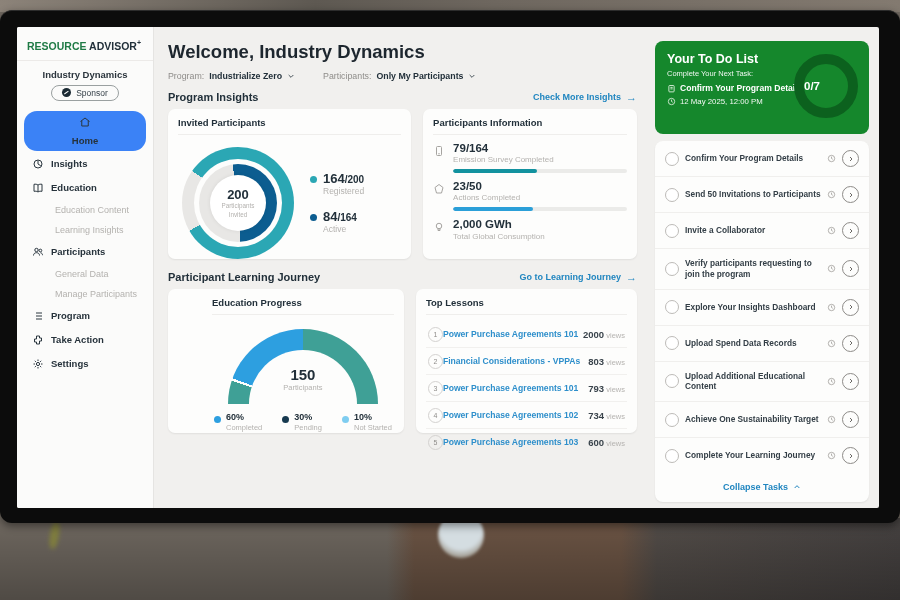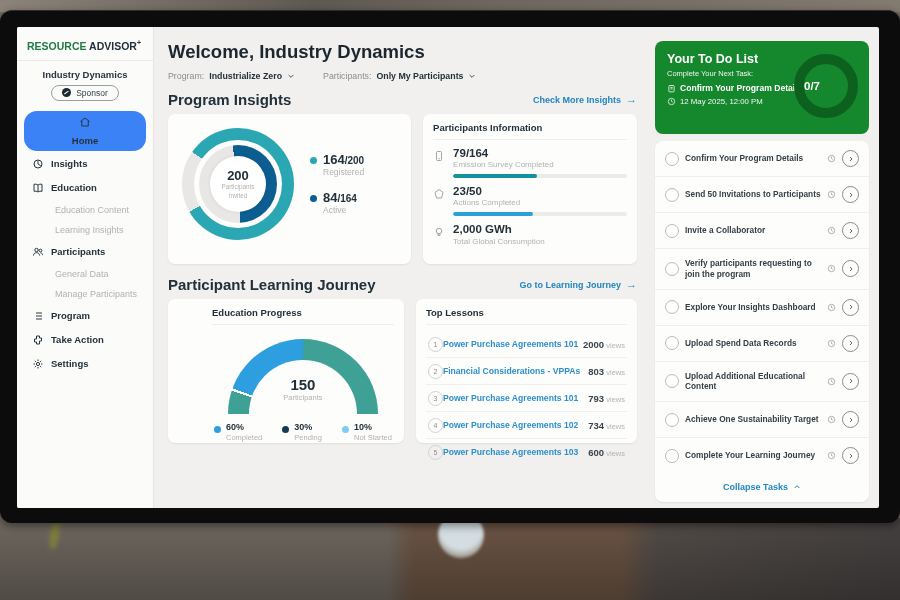--- a/index.html
+++ b/index.html
@@ -42,21 +42,21 @@
 
   
   .main{flex:1;min-width:0;padding:4px 14px 0;}
   .welcome{font-size:18.5px;font-weight:bold;color:#1d262e;margin:10px 0 8px;}
   .filters{display:flex;gap:28px;align-items:center;font-size:8.8px;color:#8f8d8a;margin:0 0 10px;}
   .filter{display:flex;align-items:center;gap:5px;cursor:pointer;}
   .filter b{color:#22303a;}
   .chev{width:8px;height:8px;color:#4a555c;}
   .chev svg{display:block;width:8px;height:8px;}
   .sechead{display:flex;justify-content:space-between;align-items:center;margin:4px 0 6px;}
-  .sechead h2{font-size:15px;color:#22303a;margin:0;}
+  .sechead h2{font-size:11px;color:#22303a;margin:0;}
   .seclink{font-size:9px;color:#2186c0;font-weight:bold;display:flex;gap:5px;align-items:center;cursor:pointer;}
   .seclink .arr{font-size:11px;line-height:1;}
   .cards{display:flex;gap:12px;}
   .card{background:#fdfdfc;border-radius:7px;box-shadow:0 1px 2px rgba(0,0,0,.07);padding:8px 10px;box-sizing:border-box;}
   .card h3{font-size:9.5px;margin:0 0 6px;color:#22303a;padding-bottom:6px;border-bottom:1px solid #efeeec;font-weight:bold;}
   .card-invited{flex:1.07;height:150px;}
   .card-info{flex:0.93;height:150px;}
   .card-edu{flex:0.95;height:144px;padding-left:44px;}
   .card-lessons{flex:1.05;height:144px;}
 
@@ -266,20 +266,21 @@
           <h2>Program Insights</h2>
           <span class="seclink">
             <span>Check More Insights</span>
             <span class="arr">→</span>
           </span>
         </div>
 
         <div class="cards">
 
           <div class="card card-invited">
+            <h3>Invited Participants</h3>
             <div class="inv-body">
               <div class="donut">
                 <div class="r1" style="background: conic-gradient(from -55deg, rgb(43, 167, 180) 0deg, rgb(43, 167, 180) 295.2deg, rgb(232, 231, 229) 295.2deg, rgb(232, 231, 229) 360deg);"></div>
                 <div class="r1w"></div>
                 <div class="r2" style="background: conic-gradient(from -8deg, rgb(12, 93, 144) 0deg, rgb(12, 93, 144) 184.39deg, rgb(232, 231, 229) 184.39deg, rgb(232, 231, 229) 360deg);"></div>
                 <div class="ctr">
                   <span class="cv">200</span>
                   <span class="cl">Participants Invited</span>
                 </div>
               </div>

